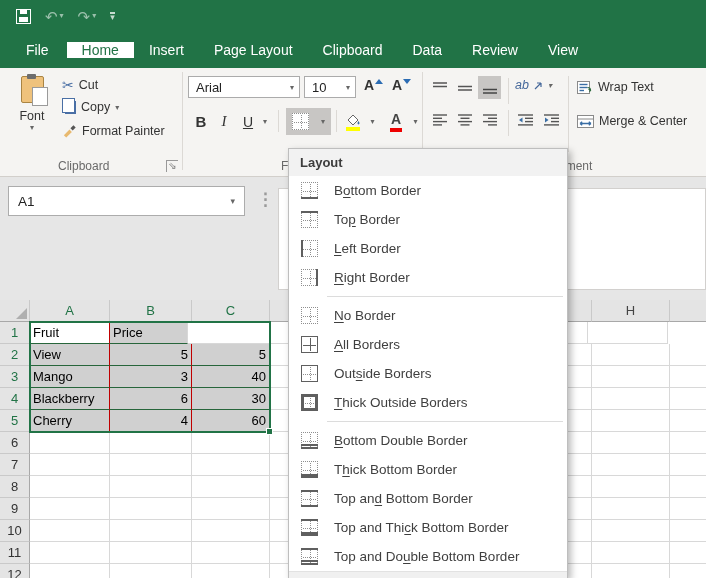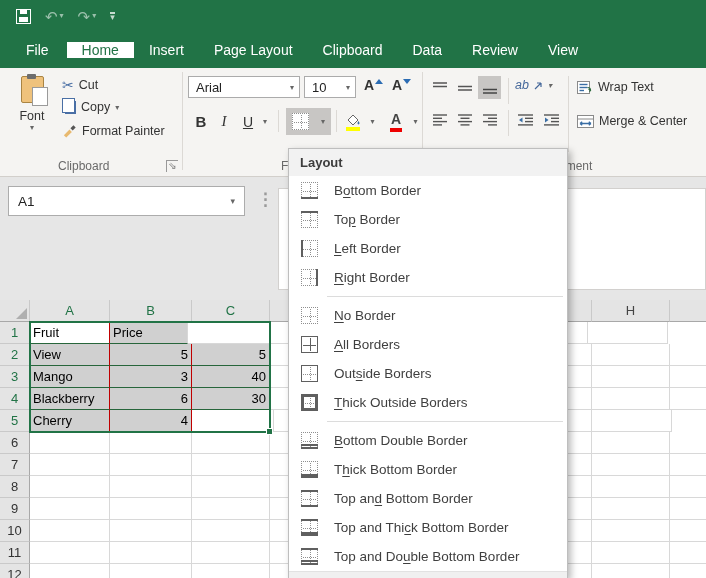--- a/index.html
+++ b/index.html
@@ -410,20 +410,21 @@
           <div class="cell" style="width: 78px;"></div>
           <div class="cell" style="width: 82px;"></div>
           <div class="cell" style="width: 80px;"></div>
           <div class="cell" style="width: 78px;"></div>
           <div class="cell" style="width: 80px;"></div>
         </div>
         <div style="display: flex; height: 22px;">
           <div class="rowhdr sel">5</div>
           <div class="cell" style="width: 80px; background: rgb(208, 208, 208); border-right-color: rgb(192, 0, 0);">Cherry</div>
           <div class="cell num" style="width: 82px; background: rgb(208, 208, 208); border-right-color: rgb(192, 0, 0);">4</div>
+          <div class="cell num" style="width: 78px; background: rgb(208, 208, 208); border-right-color: rgb(216, 216, 216);">60</div>
           <div class="cell" style="width: 82px;"></div>
           <div class="cell" style="width: 78px;"></div>
           <div class="cell" style="width: 82px;"></div>
           <div class="cell" style="width: 80px;"></div>
           <div class="cell" style="width: 78px;"></div>
           <div class="cell" style="width: 80px;"></div>
         </div>
         <div style="display: flex; height: 22px;">
           <div class="rowhdr">6</div>
           <div class="cell" style="width: 80px;"></div>

